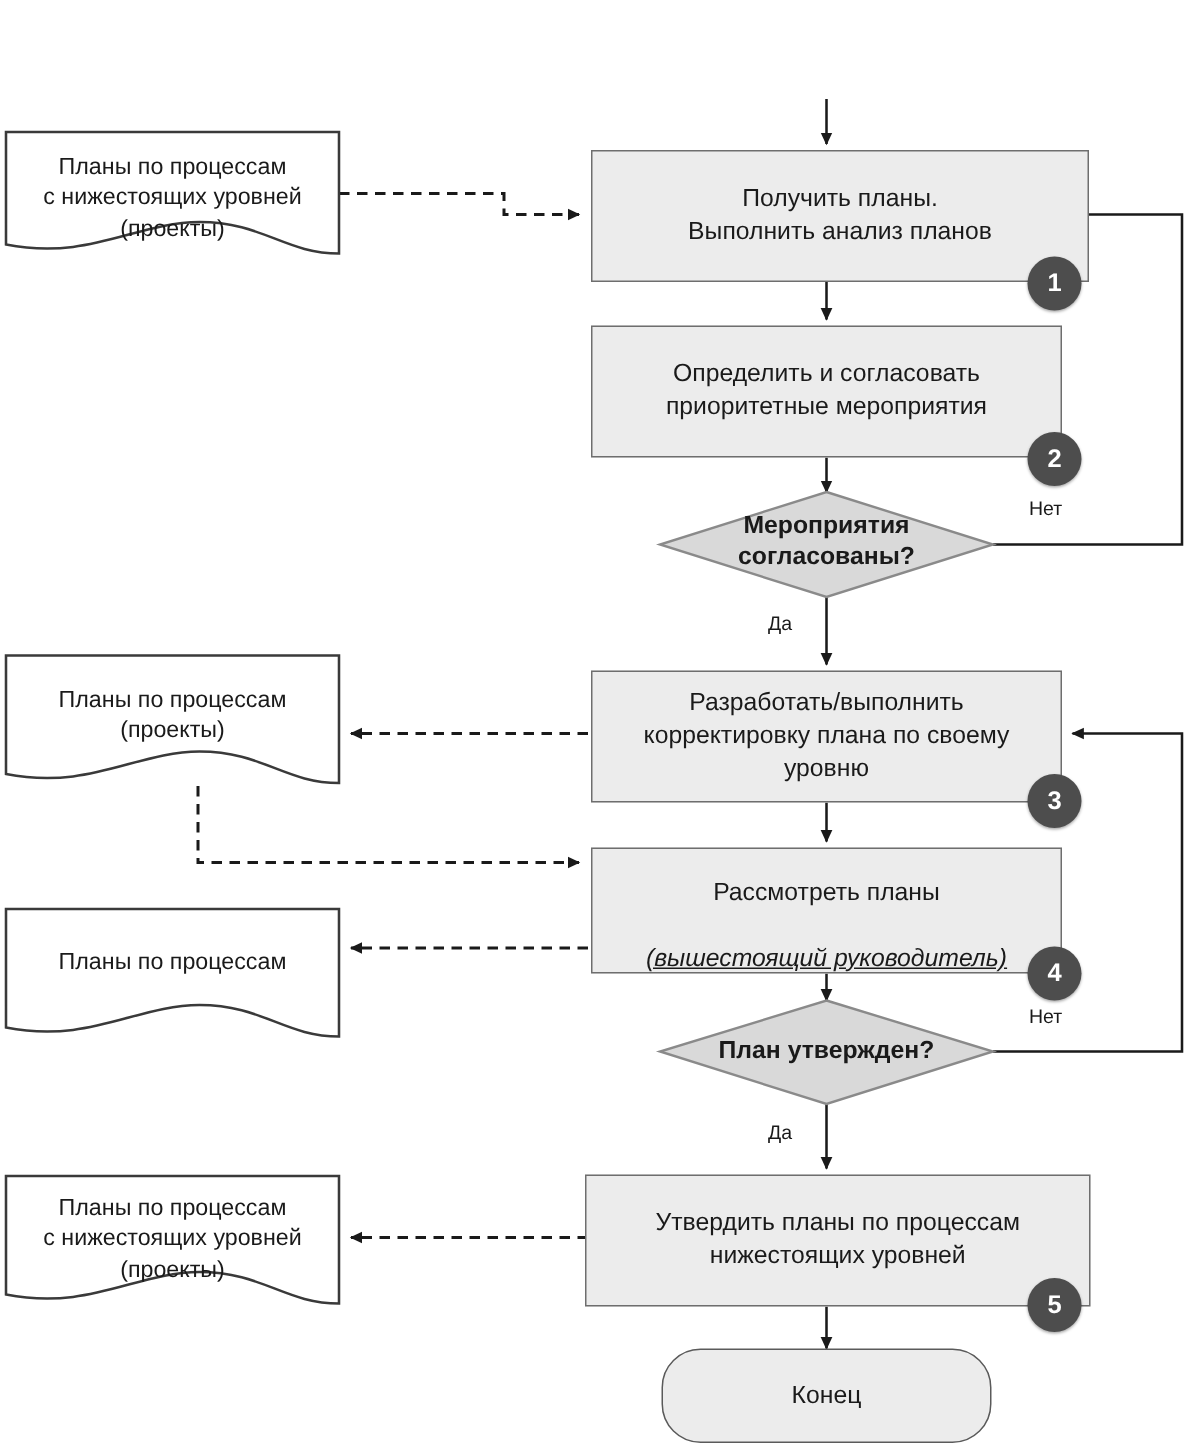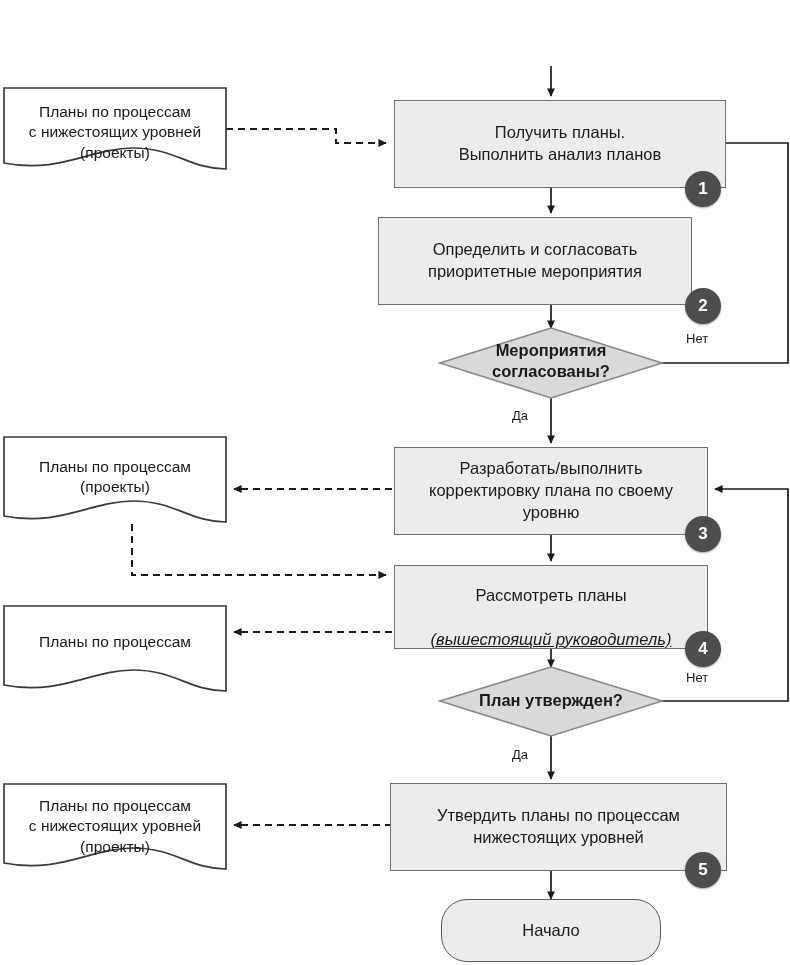--- a/index.html
+++ b/index.html
@@ -158,32 +158,32 @@
     <g fill="#ffffff" stroke="#3a3a3a" stroke-width="1.7">
       <path d="M 4,88 L 226,88 L 226,169 C 190,169 175,148 133,148 C 91,148 60,174 4,163 Z"></path>
       <path d="M 4,437 L 226,437 L 226,522 C 190,522 175,501 133,501 C 91,501 60,527 4,516 Z"></path>
       <path d="M 4,606 L 226,606 L 226,691 C 190,691 175,670 133,670 C 91,670 60,696 4,685 Z"></path>
       <path d="M 4,784 L 226,784 L 226,869 C 190,869 175,848 133,848 C 91,848 60,874 4,863 Z"></path>
     </g>
   </svg>
 
 
   <div class="node terminator" style="left:441px; top:899px; width:220px; height:63px;">
-    <span class="txt">Начало</span>
+    <span class="txt">Конец</span>
   </div>
 
   <div class="node process" style="left:394px; top:100px; width:332px; height:88px;">
     <span class="txt">Получить планы.
 Выполнить анализ планов</span>
   </div>
   <div class="badge" style="left:685px; top:171px;">
     <span>1</span>
   </div>
 
-  <div class="node process" style="left:378px; top:217px; width:314px; height:88px;justify-content:center;">
+  <div class="node process" style="left:394px; top:217px; width:314px; height:88px;justify-content:center;">
     <span class="txt">Определить и согласовать
 приоритетные мероприятия</span>
   </div>
   <div class="badge" style="left:685px; top:288px;">
     <span>2</span>
   </div>
 
   <div class="node process" style="left:394px; top:447px; width:314px; height:88px;">
     <span class="txt">Разработать/выполнить
 корректировку плана по своему

